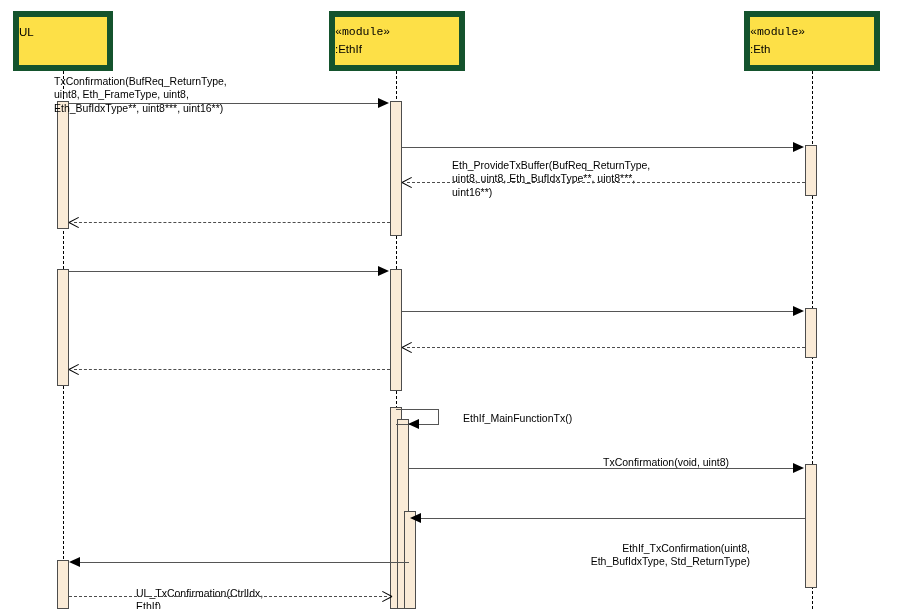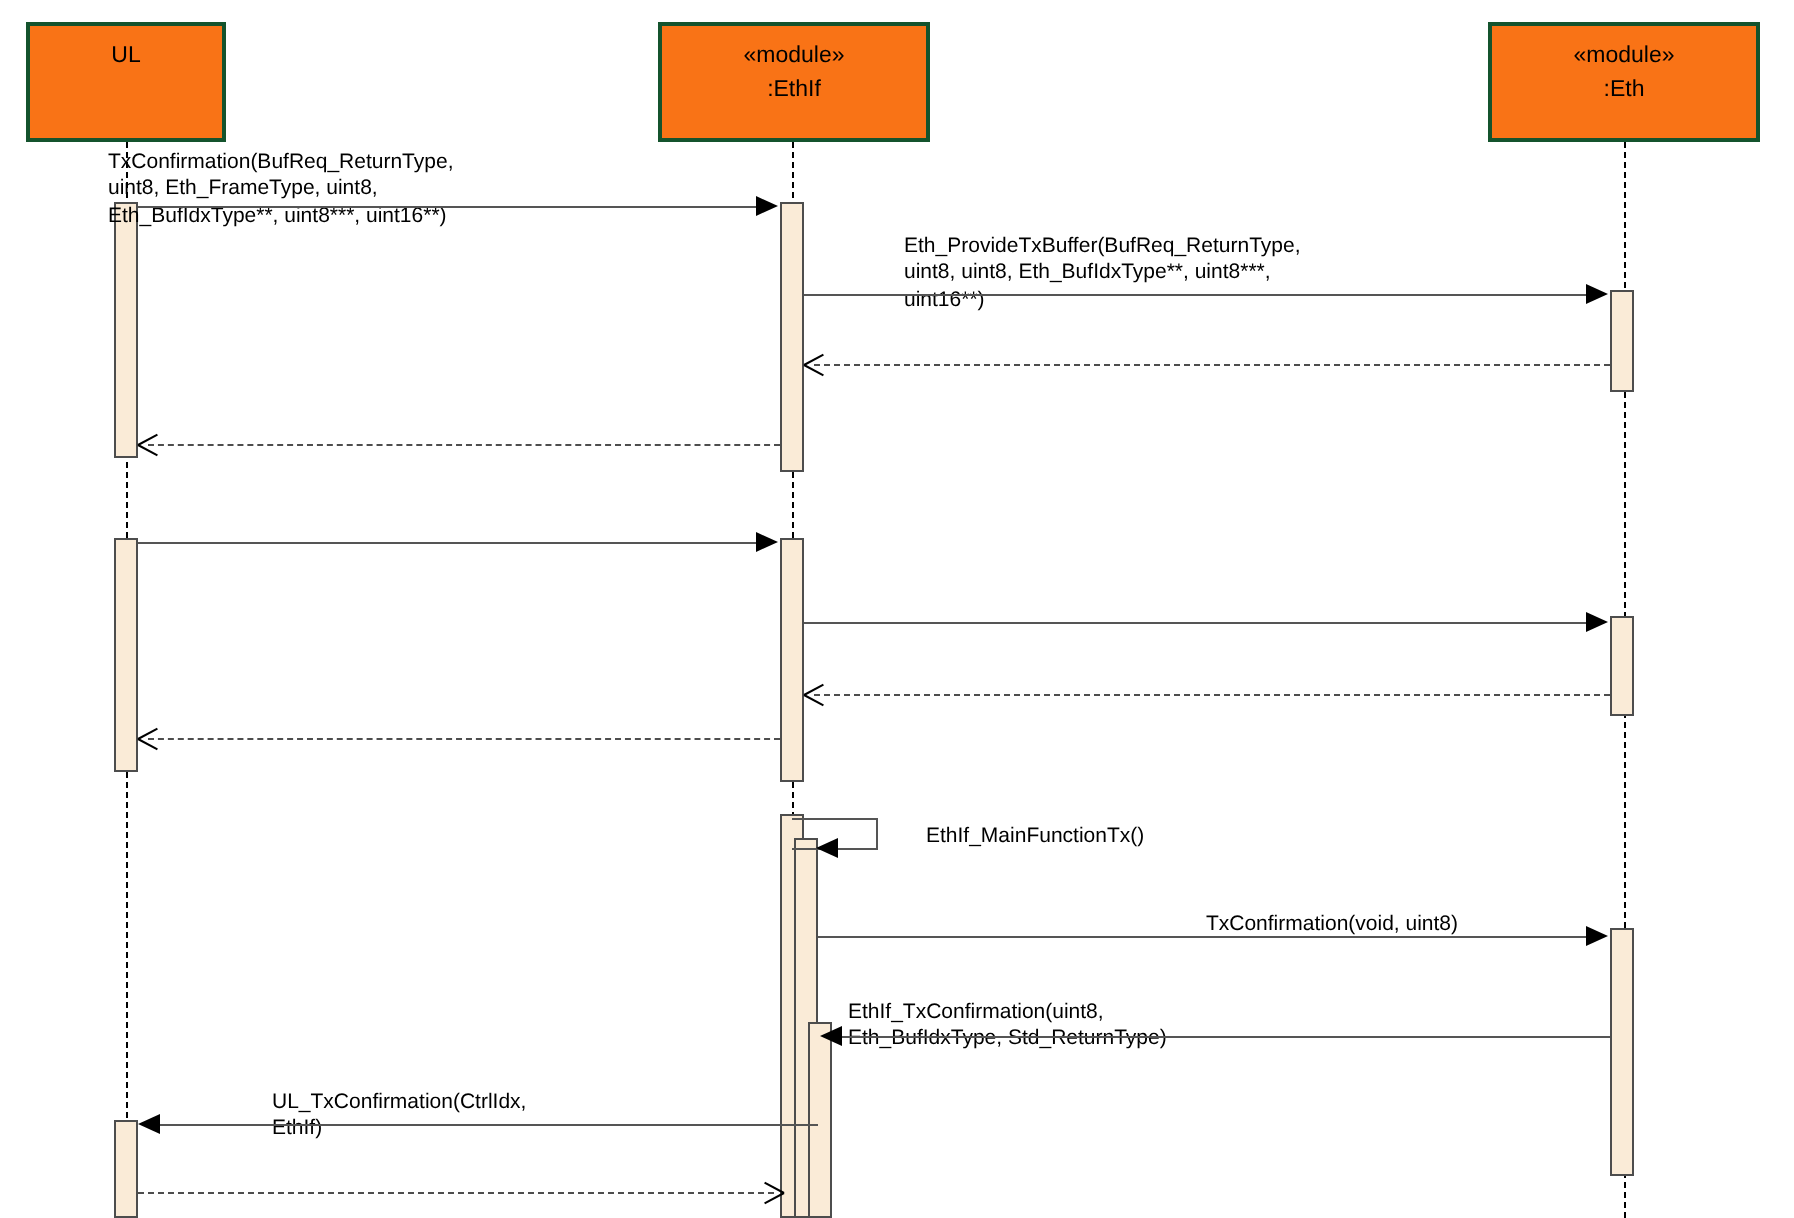--- a/index.html
+++ b/index.html
@@ -13,30 +13,30 @@
   #diagram {
     position: relative;
     width: 897px;
     height: 609px;
     background: #ffffff;
     overflow: hidden;
   }
   
   .lifeline-box {
     position: absolute;
-    background: #f97316;
-    border: 2px solid #14532d;
+    background: #fde047;
+    border: 6px solid #14532d;
     box-sizing: border-box;
-    text-align: center;
+    text-align: left;
     font-size: 11.5px;
     color: #000000;
     line-height: 1.45;
     padding-top: 7px;
   }
-  .lifeline-box .stereotype { display: block; }
+  .lifeline-box .stereotype { display: block; font-family: Liberation Mono, monospace; }
   .lifeline-box .iname { display: block; }
 
   
   .lifeline-dash {
     position: absolute;
     width: 0;
     border-left: 1px dashed #000000;
   }
 
   
@@ -102,21 +102,21 @@
   }
 
   
   .msg-label {
     position: absolute;
     font-size: 10.5px;
     color: #000000;
     line-height: 1.28;
     white-space: pre-line;
   }
-  .msg-label.right { text-align: left; }
+  .msg-label.right { text-align: left; margin-top: 42px; }
 </style>
 </head>
 <body>
 
 <div id="diagram">
 
   <div class="lifeline-box" style="left:13px; top:11px; width:100px; height:60px;">
     <span class="iname">UL</span>
   </div>
 
@@ -187,21 +187,21 @@
   <div class="arrowopen-l" style="left:69px; top:364px;"></div>
 
   <div class="self-msg" style="left:396px; top:409px; width:43px; height:16px;"></div>
   <div class="arrowhead-l" style="left:408px; top:419px;"></div>
   <div class="msg-label" style="left:447px; top:412px; width:220px;padding-left:16px;">EthIf_MainFunctionTx()</div>
 
   <div class="msg-label" style="left:536px; top:456px; width:260px; text-align:center;">TxConfirmation(void, uint8)</div>
   <div class="msg-line" style="left:409px; top:468px; width:386px;"></div>
   <div class="arrowhead-r" style="left:793px; top:463px;"></div>
 
-  <div class="msg-label right" style="left:424px; top:500px; width:300px;">EthIf_TxConfirmation(uint8,
+  <div class="msg-label right" style="left:450px; top:500px; width:300px;text-align:right;">EthIf_TxConfirmation(uint8,
 Eth_BufIdxType, Std_ReturnType)</div>
   <div class="msg-line" style="left:421px; top:518px; width:384px;"></div>
   <div class="arrowhead-l" style="left:410px; top:513px;"></div>
 
   <div class="msg-label right" style="left:136px; top:545px; width:260px;">UL_TxConfirmation(CtrlIdx,
 EthIf)</div>
   <div class="msg-line" style="left:80px; top:562px; width:329px;"></div>
   <div class="arrowhead-l" style="left:69px; top:557px;"></div>
 
   <div class="msg-line dashed" style="left:69px; top:596px; width:318px;"></div>

